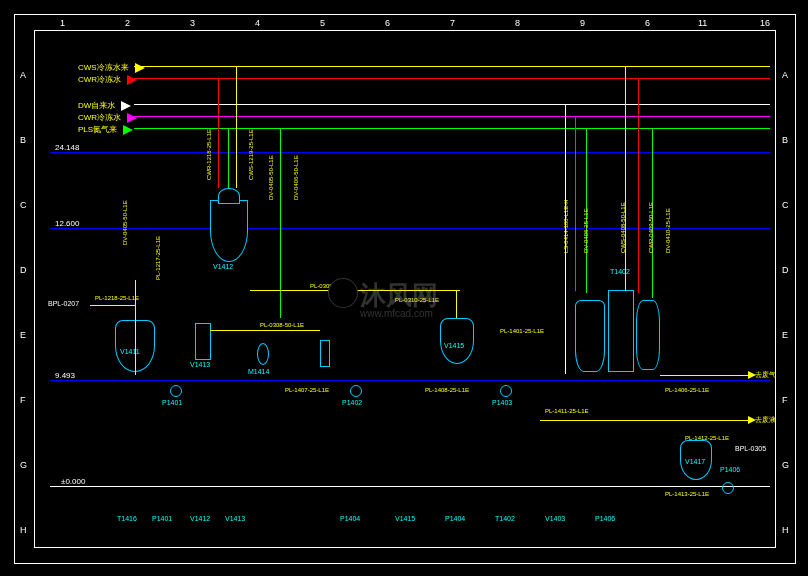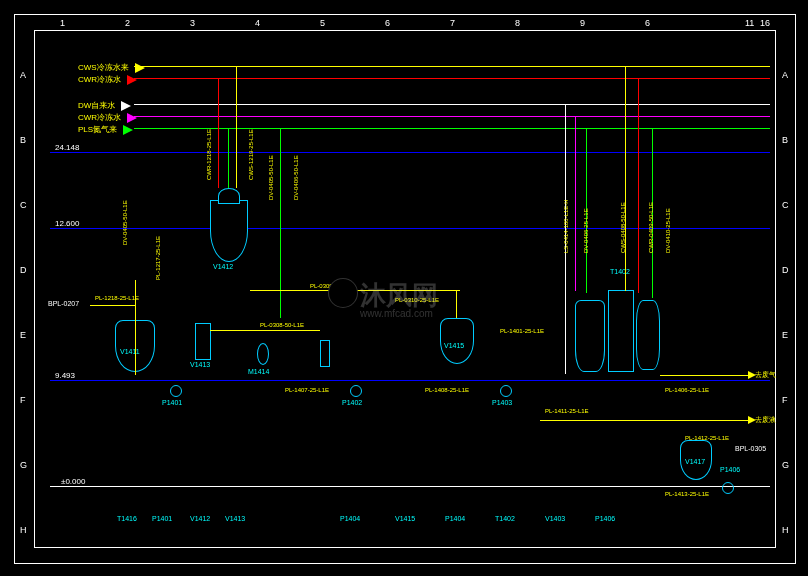--- a/index.html
+++ b/index.html
@@ -34,21 +34,21 @@
   <div class="gridlabel" style="left:60px;top:18px">1</div>
   <div class="gridlabel" style="left:125px;top:18px">2</div>
   <div class="gridlabel" style="left:190px;top:18px">3</div>
   <div class="gridlabel" style="left:255px;top:18px">4</div>
   <div class="gridlabel" style="left:320px;top:18px">5</div>
   <div class="gridlabel" style="left:385px;top:18px">6</div>
   <div class="gridlabel" style="left:450px;top:18px">7</div>
   <div class="gridlabel" style="left:515px;top:18px">8</div>
   <div class="gridlabel" style="left:580px;top:18px">9</div>
   <div class="gridlabel" style="left:645px;top:18px">6</div>
-  <div class="gridlabel" style="left:745px;top:18px">11</div>
+  <div class="gridlabel" style="left:698px;top:18px">11</div>
   <div class="gridlabel" style="left:760px;top:18px">16</div>
 
   <div class="gridlabel" style="left:20px;top:70px">A</div>
   <div class="gridlabel" style="left:20px;top:135px">B</div>
   <div class="gridlabel" style="left:20px;top:200px">C</div>
   <div class="gridlabel" style="left:20px;top:265px">D</div>
   <div class="gridlabel" style="left:20px;top:330px">E</div>
   <div class="gridlabel" style="left:20px;top:395px">F</div>
   <div class="gridlabel" style="left:20px;top:460px">G</div>
   <div class="gridlabel" style="left:20px;top:525px">H</div>

